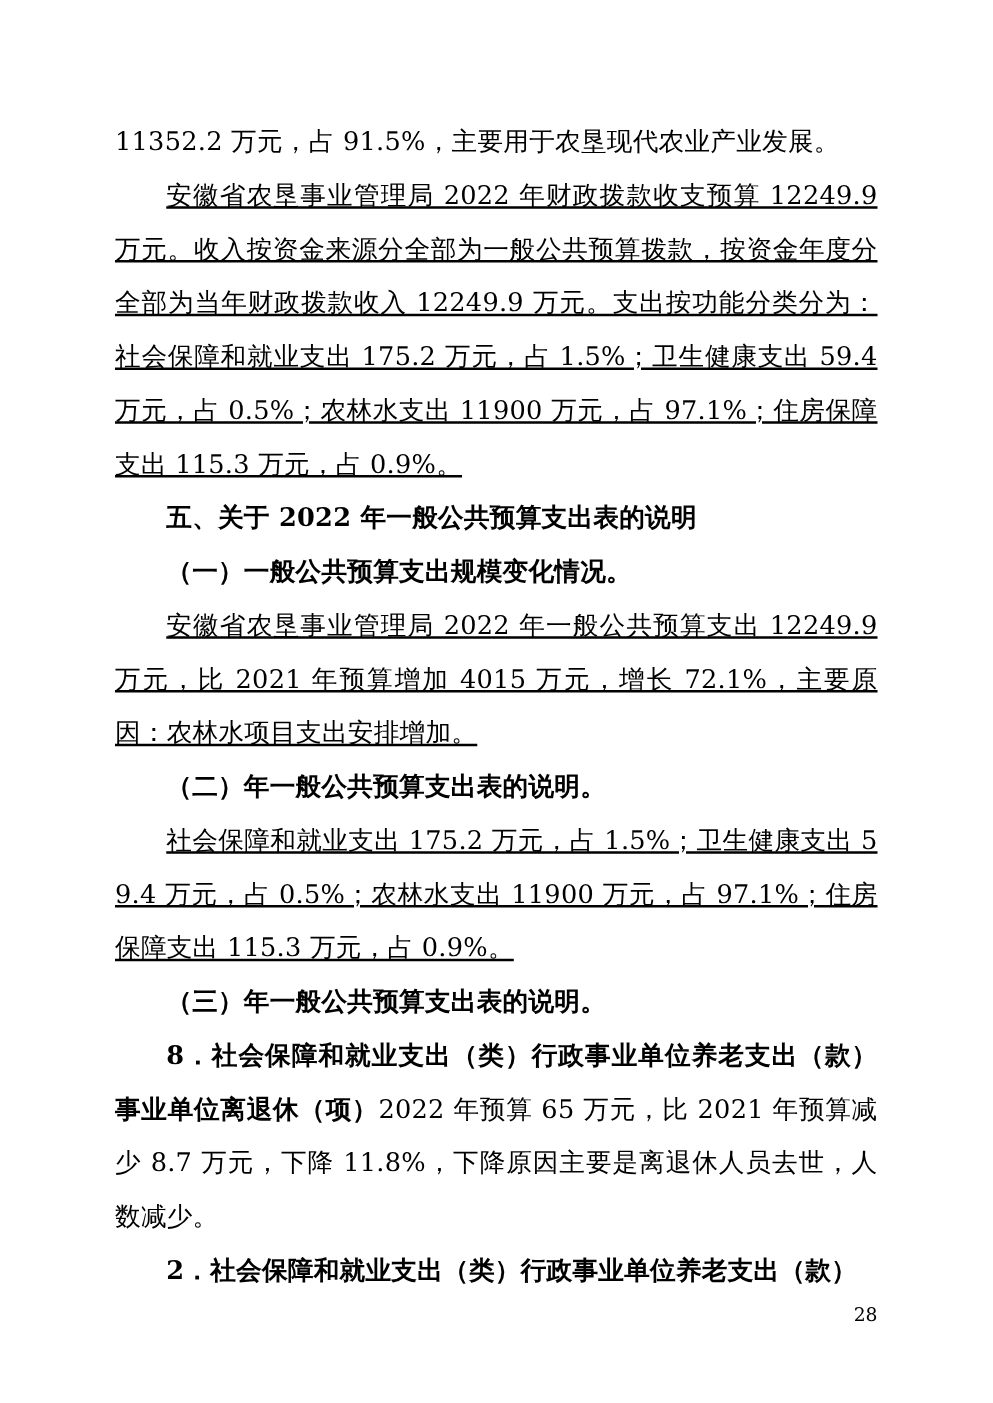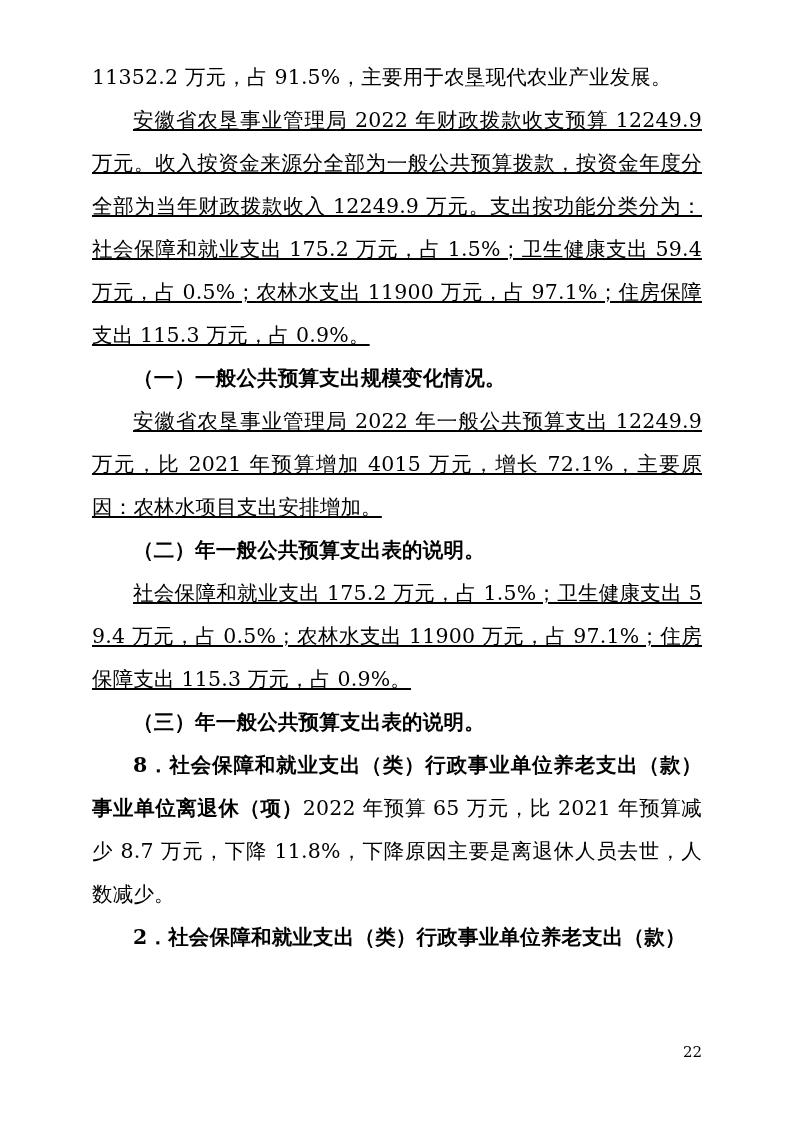--- a/index.html
+++ b/index.html
@@ -14,21 +14,21 @@
     color: #000000;
     position: relative;
     overflow: hidden;
   }
   .page {
     position: absolute;
     left: 0; top: 0;
     width: 794px;
     height: 1122px;
     box-sizing: border-box;
-    padding: 56px 92px 60px 92px;
+    padding: 92px 92px 60px 92px;
   }
   .doc-body {
     width: 610px;
   }
   p {
     margin: 0 0 0 0;
     font-size: 20.5px;
     line-height: 43px;
     letter-spacing: 0.2px;
     text-align: justify;
@@ -59,30 +59,31 @@
 <body>
 
 <div class="page">
   <div class="doc-body">
 
     <p class="plain">11352.2 万元，占 91.5%，主要用于农垦现代农业产业发展。</p>
 
 
     <p class="indent">安徽省农垦事业管理局 2022 年财政拨款收支预算 12249.9 万元。收入按资金来源分全部为一般公共预算拨款，按资金年度分全部为当年财政拨款收入 12249.9 万元。支出按功能分类分为：社会保障和就业支出 175.2 万元，占 1.5%；卫生健康支出 59.4 万元，占 0.5%；农林水支出 11900 万元，占 97.1%；住房保障支出 115.3 万元，占 0.9%。</p>
 
+    <p class="heading">五、关于 2022 年一般公共预算支出表的说明</p>
 
     <p class="heading">（一）一般公共预算支出规模变化情况。</p>
 
     <p class="indent">安徽省农垦事业管理局 2022 年一般公共预算支出 12249.9 万元，比 2021 年预算增加 4015 万元，增长 72.1%，主要原因：农林水项目支出安排增加。</p>
 
     <p class="heading">（二）年一般公共预算支出表的说明。</p>
 
     <p class="indent">社会保障和就业支出 175.2 万元，占 1.5%；卫生健康支出 59.4 万元，占 0.5%；农林水支出 11900 万元，占 97.1%；住房保障支出 115.3 万元，占 0.9%。</p>
 
     <p class="heading">（三）年一般公共预算支出表的说明。</p>
 
     <p class="indent2"><span style="font-weight:bold">8．社会保障和就业支出（类）行政事业单位养老支出（款）事业单位离退休（项）</span><span>2022 年预算 65 万元，比 2021 年预算减少 8.7 万元，下降 11.8%，下降原因主要是离退休人员去世，人数减少。</span></p>
 
     <p class="heading">2．社会保障和就业支出（类）行政事业单位养老支出（款）</p>
 
   </div>
-  <div class="page-number">22</div>
+  <div class="page-number">28</div>
 </div>
 
 </body></html>

